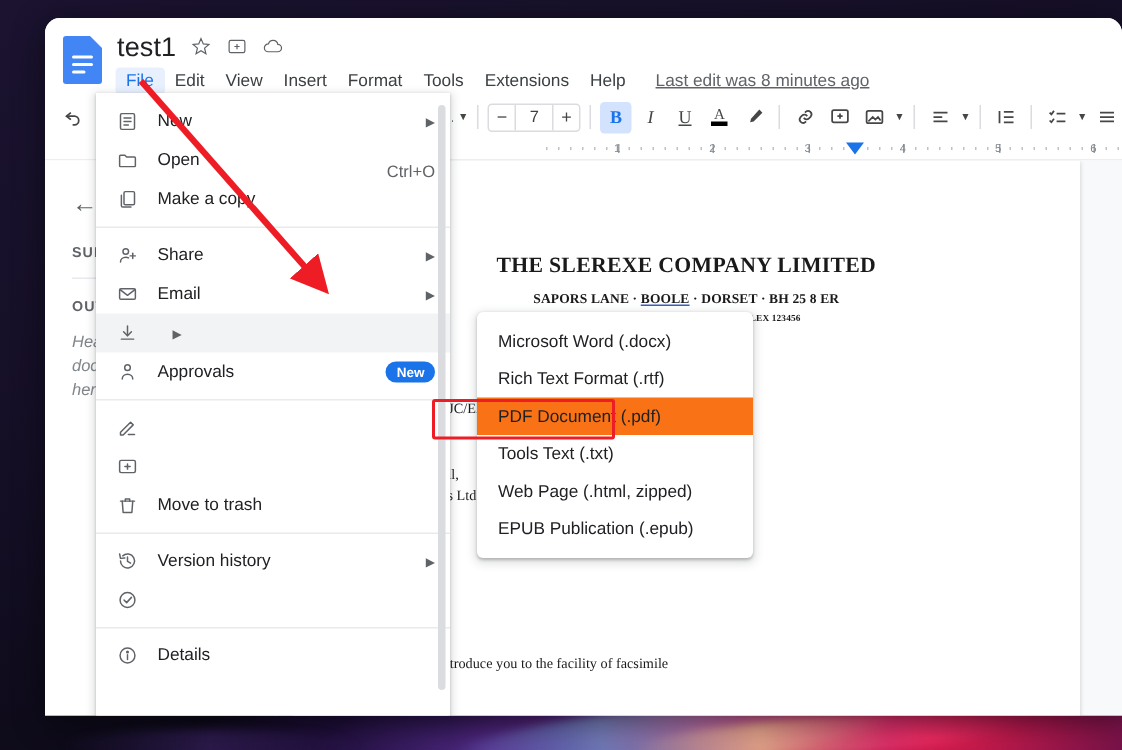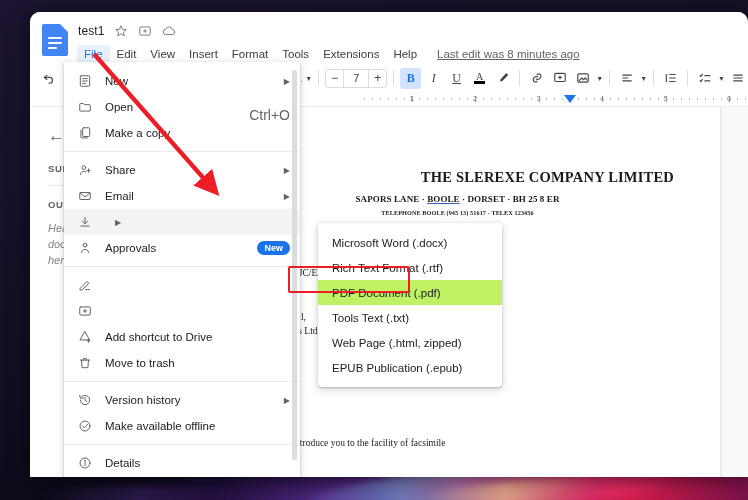--- a/index.html
+++ b/index.html
@@ -71,21 +71,21 @@
   #doc-logo .l1 { top: 13px; }
   #doc-logo .l2 { top: 18px; }
   #doc-logo .l3 { top: 23px; width: 9px; }
 
   #title-row {
     position: absolute; left: 48px; top: 9px;
     display: flex; align-items: center; gap: 9px;
     height: 20px;
   }
   #doc-title {
-    font-size: 12px; color: #202124;
+    font-size: 18px; color: #202124;
     letter-spacing: .1px;
   }
   .hdr-icon {
     width: 15px; height: 15px;
     color: #5f6368;
     display: flex; align-items: center; justify-content: center;
   }
   .hdr-icon svg { width: 14px; height: 14px; fill: none; stroke: #5f6368; stroke-width: 1.4; }
 
   #menubar {
@@ -218,21 +218,21 @@
     position: absolute; left: 10px; top: 0; width: 525px; min-height: 420px;
     background: #fff;
     box-shadow: 0 1px 3px rgba(60,64,67,.25);
     padding: 62px 46px 0 46px;
     font-family: "Liberation Serif", serif;
     color: #1a1a1a;
   }
   #letterhead { text-align: center; }
   #co-name {
     font-size: 14.5px; font-weight: bold; letter-spacing: .2px;
-    line-height: 1.22; margin-bottom: 7px; text-align: right;
+    line-height: 1.22; margin-bottom: 7px;
   }
   #co-addr {
     font-size: 9px; font-weight: bold; letter-spacing: .1px;
     margin-bottom: 5px;
   }
   #co-addr u { text-decoration-color: #3b5bbf; }
   #co-tel { font-size: 6.2px; font-weight: bold; letter-spacing: .1px; }
   #ref-line { font-size: 9.5px; margin-top: 52px; }
   #addressee { font-size: 9.5px; line-height: 1.52; margin-top: 32px; }
   #salutation { font-size: 9.5px; margin-top: 26px; }
@@ -261,58 +261,58 @@
     white-space: nowrap;
   }
   .mi.hl { background: #f1f3f4; }
   .mi .mi-ic {
     width: 18px; height: 18px; margin-right: 11px;
     display: flex; align-items: center; justify-content: center;
     color: #5f6368; flex: none;
   }
   .mi .mi-ic svg { width: 14px; height: 14px; }
   .mi .mi-lbl { flex: 1; }
-  .mi .mi-acc { color: #5f6368; font-size: 14px; margin-left: 10px; margin-top: 16px; }
+  .mi .mi-acc { color: #5f6368; font-size: 11px; margin-left: 10px; margin-top: 16px; }
   .mi .mi-arrow {
     font-size: 8px; color: #5f6368; margin-left: 10px;
   }
   .mi .mi-badge {
     background: #1a73e8; color: #fff;
     font-size: 9px; font-weight: bold;
     padding: 2px 7px; border-radius: 9px;
     margin-left: 10px;
   }
   .mi-sep { height: 1px; background: #e8eaed; margin: 5px 0; }
   #file-menu-scroll {
     position: absolute; right: 3px; top: 8px;
     width: 5px; height: 390px;
     background: #dadce0; border-radius: 3px;
   }
 
   
   #submenu {
     position: absolute;
-    left: 288px; top: 211px;
+    left: 288px; top: 196px;
     width: 184px;
     background: #fff;
     border-radius: 4px;
     box-shadow: 0 2px 6px 2px rgba(60,64,67,.15), 0 1px 2px rgba(60,64,67,.3);
     z-index: 50;
     padding: 7px 0;
     font-size: 11.5px;
   }
   .sub-mi {
     height: 25px;
     display: flex; align-items: center;
     padding: 0 14px;
     color: #202124;
     cursor: pointer;
     white-space: nowrap;
   }
-  .sub-mi.hl { background: #bef264; }
+  .sub-mi.hl { background: #f97316; }
 
   
   #red-box {
     position: absolute;
     left: 288px; top: 266px;
     width: 122px; height: 27px;
     border: 2px solid #ee1c25;
     border-radius: 2px;
     z-index: 60;
     pointer-events: none;
@@ -677,30 +677,20 @@
             <svg viewBox="0 0 24 24" fill="none" stroke="currentColor" stroke-width="1.7" stroke-linecap="round" stroke-linejoin="round">
               <rect x="3" y="5" width="18" height="14" rx="1.8"></rect>
               <line x1="12" y1="9" x2="12" y2="15"></line>
               <line x1="9" y1="12" x2="15" y2="12"></line>
             </svg>
           </span>
         </div>
         <div class="mi">
           <span class="mi-ic">
             <svg viewBox="0 0 24 24" fill="none" stroke="currentColor" stroke-width="1.7" stroke-linecap="round" stroke-linejoin="round">
-              <path d="M12 3 L20 17 H4 Z"></path>
-              <line x1="18" y1="16" x2="18" y2="21"></line>
-              <line x1="15.5" y1="18.5" x2="20.5" y2="18.5"></line>
-            </svg>
-          </span>
-          <span class="mi-lbl">Add shortcut to Drive</span>
-        </div>
-        <div class="mi">
-          <span class="mi-ic">
-            <svg viewBox="0 0 24 24" fill="none" stroke="currentColor" stroke-width="1.7" stroke-linecap="round" stroke-linejoin="round">
               <path d="M6 7 L7 20 H17 L18 7"></path>
               <line x1="4" y1="7" x2="20" y2="7"></line>
               <path d="M9.5 7 V4.5 h5 V7"></path>
             </svg>
           </span>
           <span class="mi-lbl">Move to trash</span>
         </div>
         <div class="mi-sep"></div>
         <div class="mi">
           <span class="mi-ic">
@@ -713,21 +703,20 @@
           <span class="mi-lbl">Version history</span>
           <span class="mi-arrow">▶</span>
         </div>
         <div class="mi">
           <span class="mi-ic">
             <svg viewBox="0 0 24 24" fill="none" stroke="currentColor" stroke-width="1.7" stroke-linecap="round" stroke-linejoin="round">
               <circle cx="12" cy="12" r="8.5"></circle>
               <polyline points="8,12 11,15 16.5,9"></polyline>
             </svg>
           </span>
-          <span class="mi-lbl">Make available offline</span>
         </div>
         <div class="mi-sep"></div>
         <div class="mi">
           <span class="mi-ic">
             <svg viewBox="0 0 24 24" fill="none" stroke="currentColor" stroke-width="1.7" stroke-linecap="round" stroke-linejoin="round">
               <circle cx="12" cy="12" r="8.5"></circle>
               <line x1="12" y1="11" x2="12" y2="16.5"></line>
               <circle cx="12" cy="8" r="0.9" fill="currentColor"></circle>
             </svg>
           </span>

